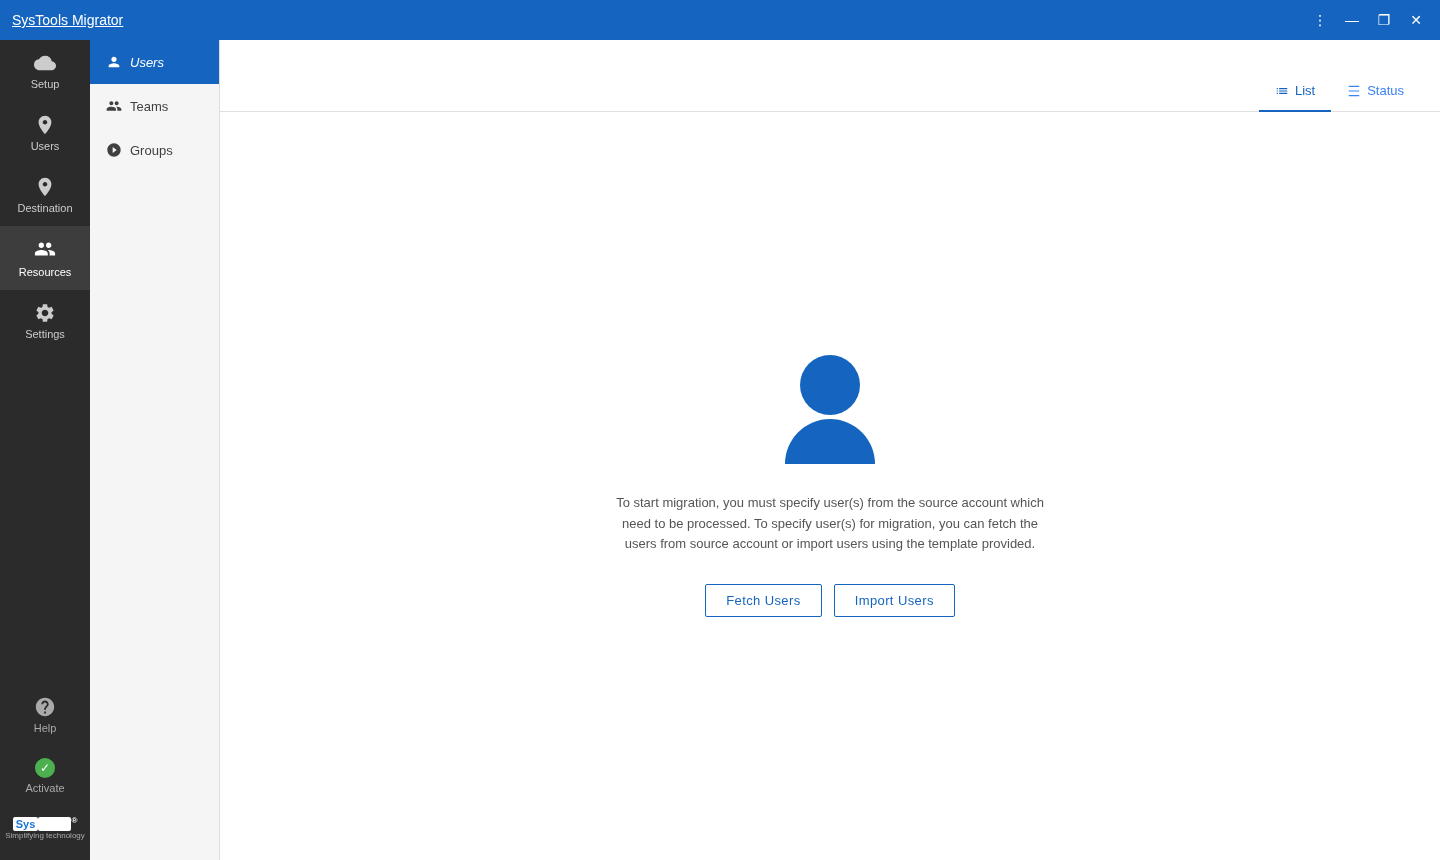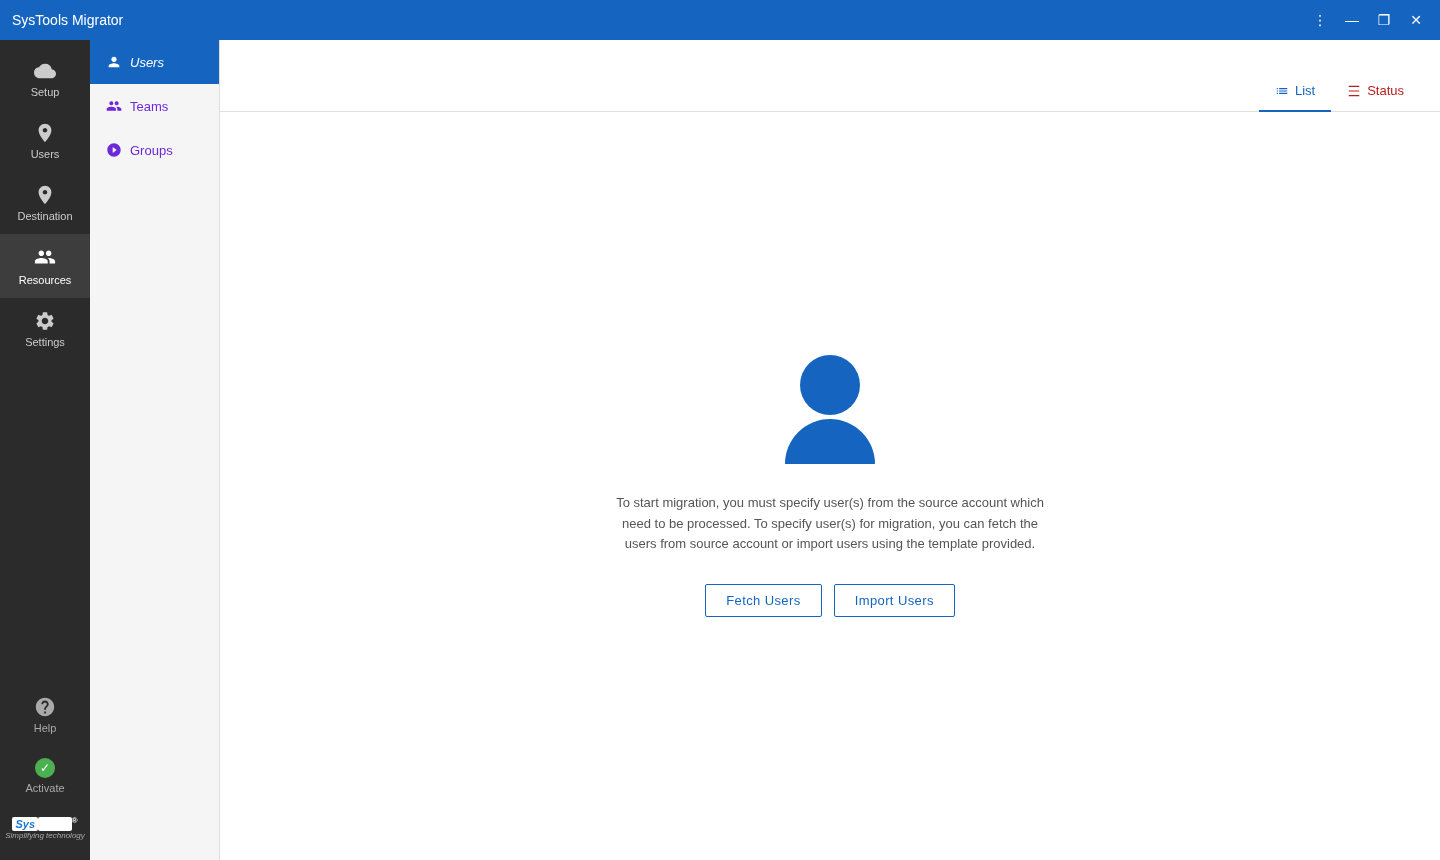--- a/index.html
+++ b/index.html
@@ -10,21 +10,21 @@
       width: 100%;
       height: 40px;
       background: #1565c0;
       display: flex;
       align-items: center;
       justify-content: space-between;
       padding: 0 12px;
       color: #fff;
       user-select: none;
     }
-    .titlebar-title { font-size: 14px; font-weight: 500; }
+    .titlebar-title { font-size: 14px; font-weight: 500; text-decoration: underline; }
     .titlebar-controls { display: flex; gap: 8px; align-items: center; }
     .titlebar-btn {
       width: 24px; height: 24px;
       display: flex; align-items: center; justify-content: center;
       cursor: pointer; color: #fff; font-size: 14px; border-radius: 3px;
     }
 
     
     .app-body {
       display: flex;
@@ -32,21 +32,21 @@
       height: calc(860px - 40px);
     }
 
     
     .sidebar {
       width: 90px;
       background: #2b2b2b;
       display: flex;
       flex-direction: column;
       align-items: center;
-      padding-top: 8px;
+      padding-top: 0;
       flex-shrink: 0;
     }
     .sidebar-item {
       width: 90px;
       display: flex;
       flex-direction: column;
       align-items: center;
       padding: 12px 0;
       color: #ccc;
       cursor: pointer;
@@ -80,21 +80,21 @@
       background: #f5f5f5;
       border-right: 1px solid #ddd;
       flex-shrink: 0;
     }
     .sub-sidebar-item {
       display: flex;
       align-items: center;
       gap: 8px;
       padding: 14px 16px;
       font-size: 13px;
-      color: #6d28d9;
+      color: #404040;
       cursor: pointer;
     }
     .sub-sidebar-item.active {
       background: #1565c0;
       color: #fff;
       font-style: italic;
     }
     .sub-sidebar-item svg { width: 16px; height: 16px; fill: currentColor; flex-shrink: 0; }
 
     
@@ -114,21 +114,21 @@
       height: 48px;
       align-items: flex-end;
       margin-top: 24px;
     }
     .tab-item {
       display: flex;
       align-items: center;
       gap: 6px;
       padding: 12px 16px;
       font-size: 13px;
-      color: #b91c1c;
+      color: #3b82f6;
       cursor: pointer;
       border-bottom: 2px solid transparent;
       margin-bottom: -1px;
     }
     .tab-item.active {
       color: #1565c0;
       border-bottom: 2px solid #1565c0;
     }
     .tab-item svg { width: 14px; height: 14px; fill: currentColor; }
 
@@ -181,21 +181,20 @@
       border-radius: 2px;
       letter-spacing: 0.4px;
     }
 
     
     .brand {
       padding: 10px 0;
       display: flex;
       flex-direction: column;
       align-items: center;
-      font-style: italic;
     }
     .brand-text {
       font-size: 13px;
       font-weight: bold;
       color: #fff;
     }
     .brand-text span { color: #1565c0; background: #fff; padding: 0 1px; border-radius: 2px; }
     .brand-sub { font-size: 8px; color: #aaa; }
   </style>
 </head>

